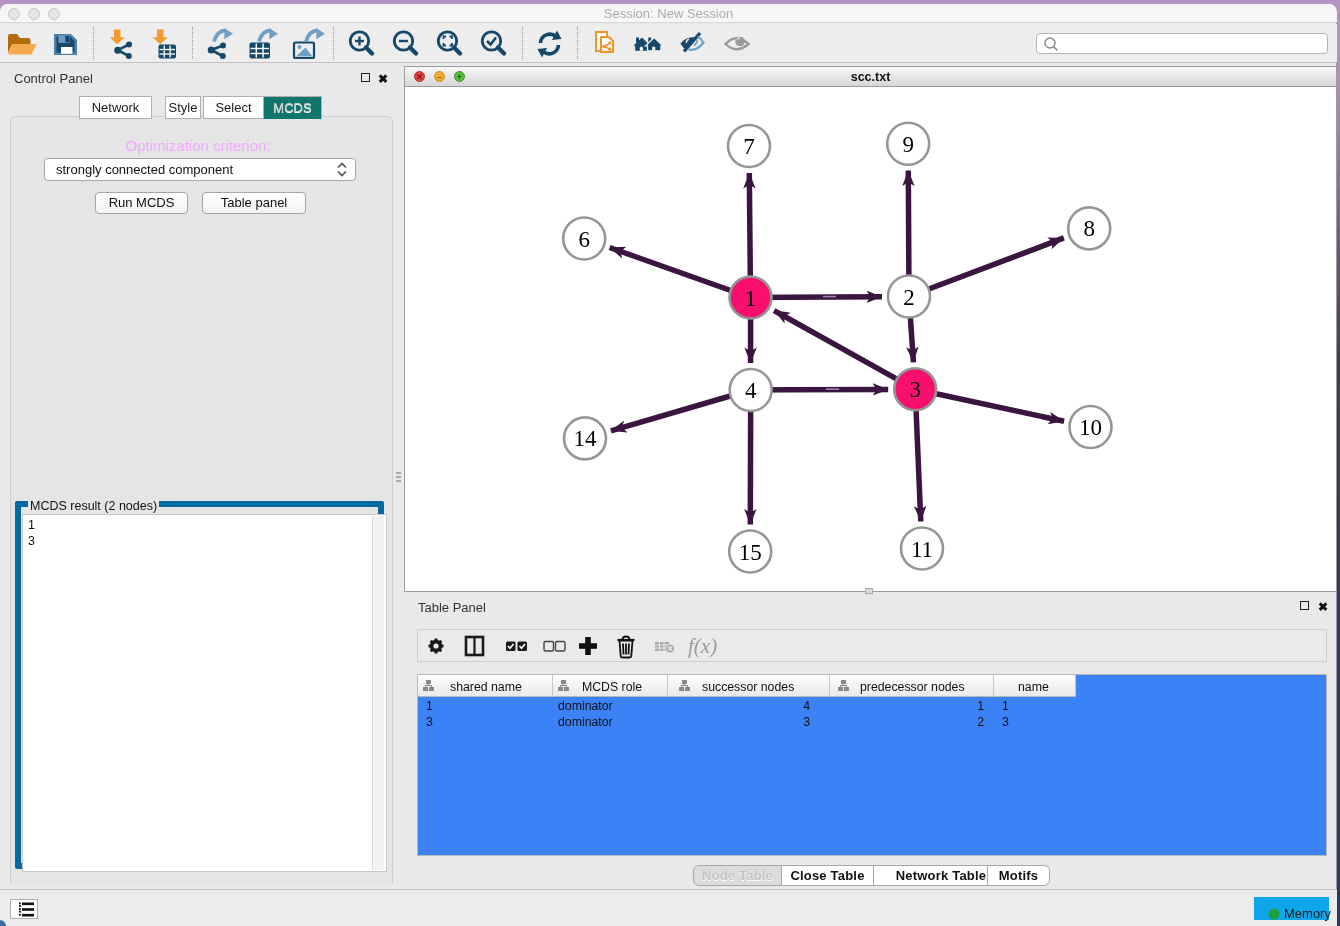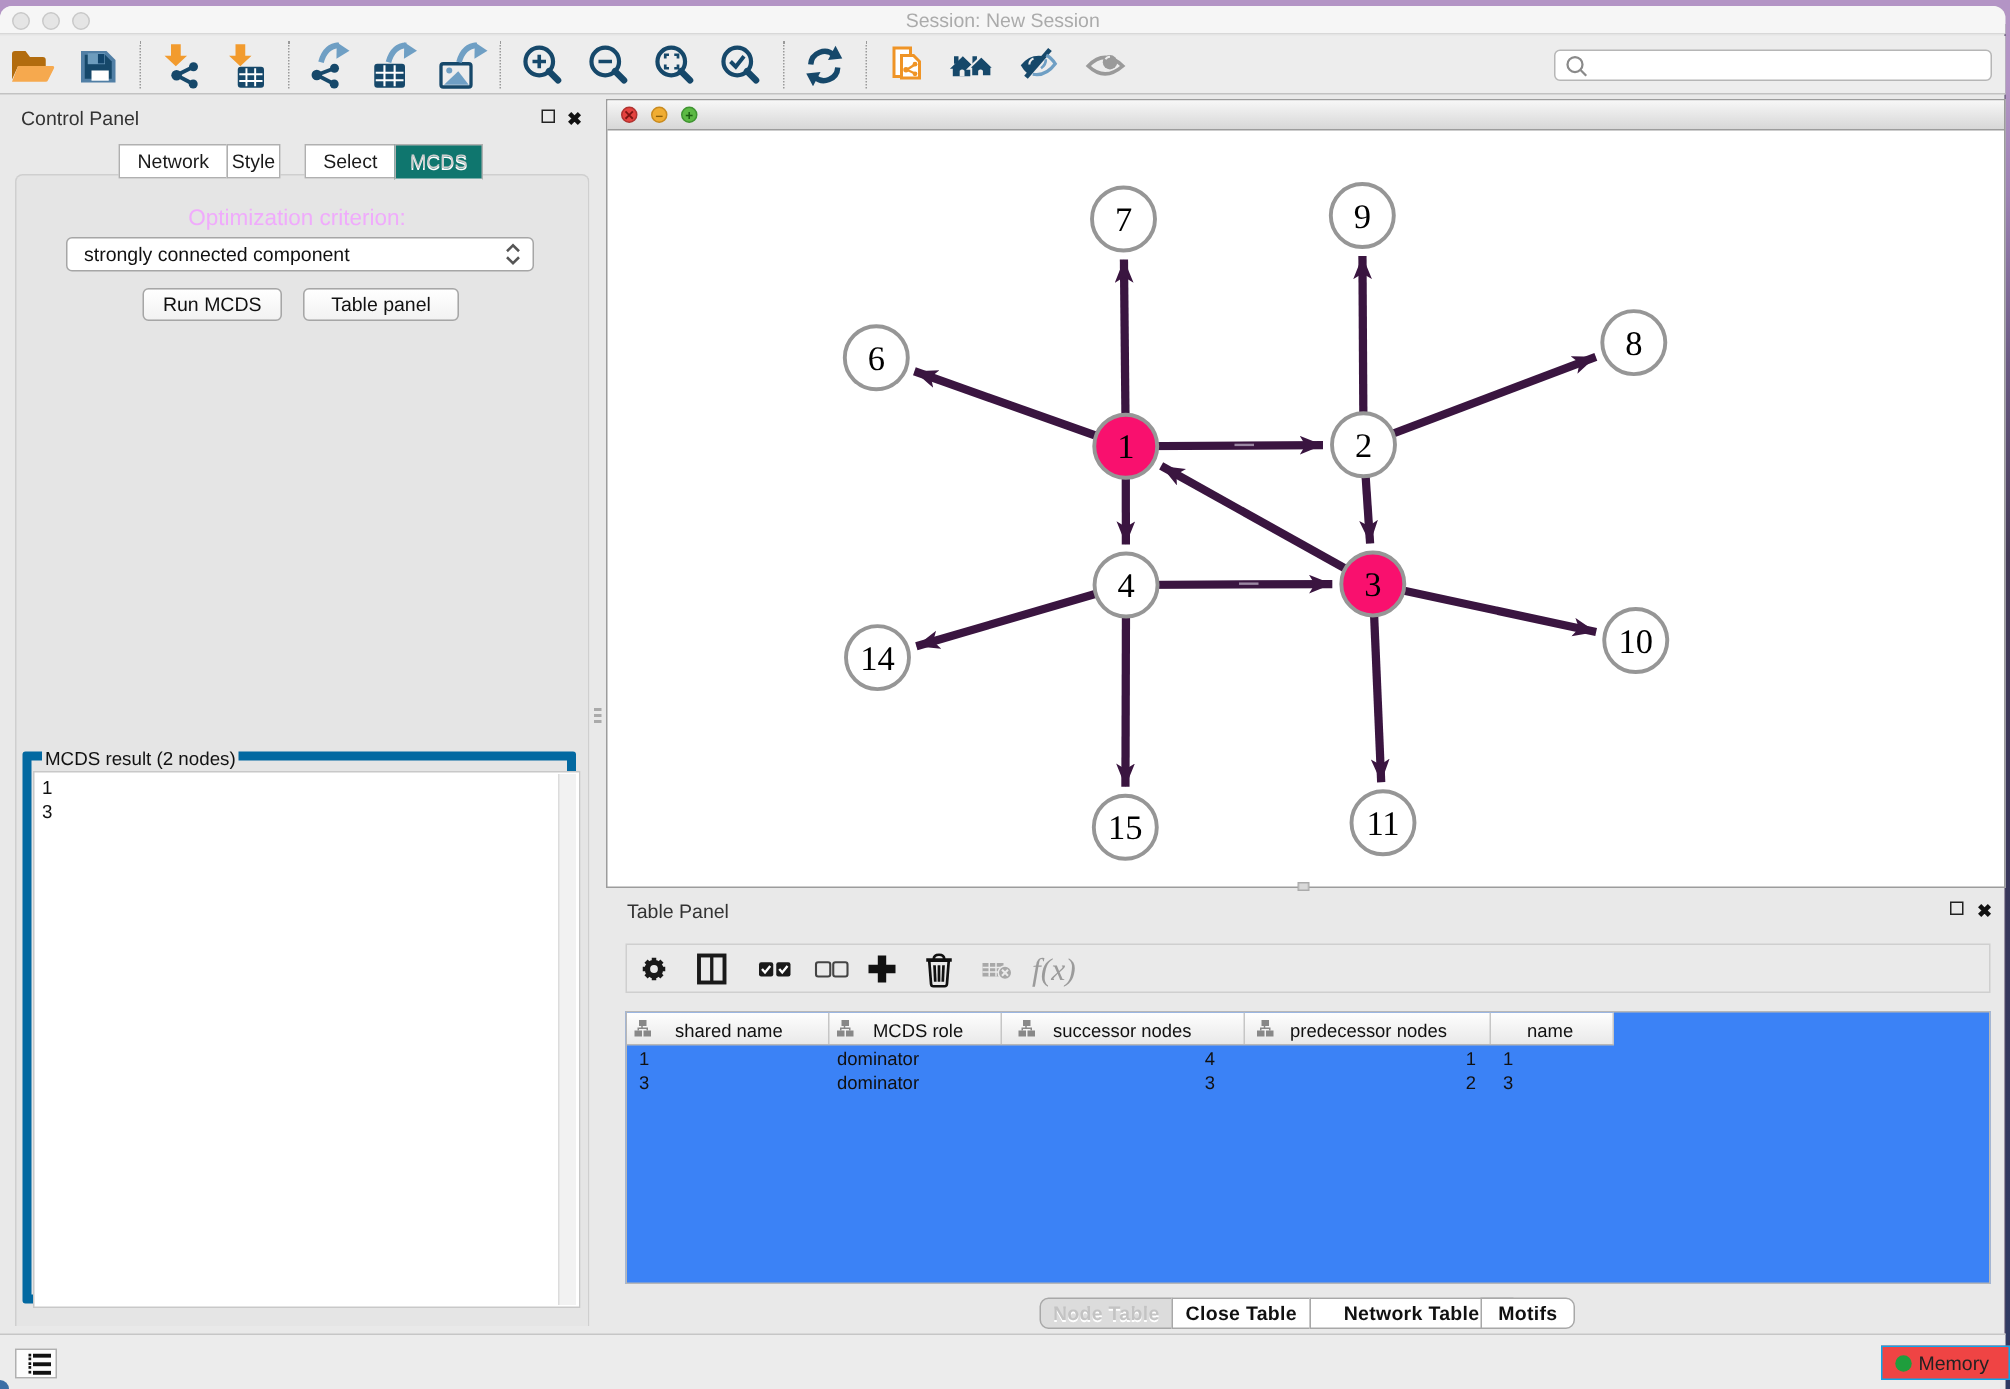--- a/index.html
+++ b/index.html
@@ -31,21 +31,21 @@
 .nwtl{position:absolute;top:4px;width:11px;height:11px;border-radius:50%;font-size:9px;font-weight:bold;text-align:center;line-height:11px}
 #nw-title-txt{position:absolute;left:0;top:3px;width:931px;text-align:center;font-size:12.5px;font-weight:bold;color:#111}
 
 #tp-title{position:absolute;left:418px;top:600px;font-size:13px;color:#333}
 #tp-toolbar{position:absolute;left:417px;top:629px;width:910px;height:33px;border:1px solid #cfcfcf;background:#eaeaea}
 #tbl{position:absolute;left:417px;top:674px;width:910px;height:182px;background:#3b82f6;border:1px solid #b7b7b7}
 .btab{position:absolute;top:865px;height:21px;border:1px solid #a8a8a8;background:#fff;font-size:13px;font-weight:bold;color:#111;text-align:center;line-height:19px;letter-spacing:0.2px}
 
 #statusline{position:absolute;left:0;top:889px;width:1337px;border-top:1px solid #c6c6c6;height:37px;background:#ececec}
 #listbtn{position:absolute;left:10px;top:899px;width:28px;height:20px;border:1px solid #b0b0b0;background:#fcfcfc}
-#membtn{position:absolute;left:1254px;top:897px;width:86px;height:23px;border:1px solid #0ea5e9;background:#ef4444;font-size:13px;color:#222}
+#membtn{position:absolute;left:1254px;top:897px;width:75px;height:23px;border:6px solid #0ea5e9;background:#0ea5e9;font-size:13px;color:#222}
 </style></head>
 <body>
 <div id="desktop-top" class="abs" style="left:0;top:0;width:1340px;height:16px;background:#b394c5"></div>
 <div id="desktop-right" class="abs" style="left:1337px;top:0;width:3px;height:926px;background:linear-gradient(#b394c5 6%,#9d82b4 14%,#6b5a84 26%,#433a56 40%,#39365a 60%,#2e3a64)"></div>
 <div id="win"></div>
 <div id="titlebar">
   <div class="tl" style="left:8px"></div>
   <div class="tl" style="left:28px"></div>
   <div class="tl" style="left:48px"></div>
   <div id="title-txt">Session: New Session</div>
@@ -183,21 +183,21 @@
         <circle cx="9" cy="8" r="5" fill="none" stroke="#8a8a8a" stroke-width="1.5"></circle>
         <line x1="12.7" y1="11.7" x2="16.5" y2="15.5" stroke="#8a8a8a" stroke-width="1.5"></line>
       </svg>
     </div>
 </div>
 <div id="cp-title">Control Panel</div>
 <div class="abs" style="left:10px;top:116px;width:383px;height:768px;background:#e5e5e5;border:1px solid #cfcfcf;border-bottom:none;border-radius:5px 5px 0 0"></div>
 <div class="wicon" style="left:361px;top:73px;width:9px;height:9px;border:1.5px solid #222"></div>
 <div class="wicon" style="left:378px;top:72px;font-size:12px;font-weight:bold">✖</div>
 <div class="tab" style="left:79px;width:73px">Network</div>
-<div class="tab" style="left:151px;width:36px">Style</div>
+<div class="tab" style="left:165px;width:36px">Style</div>
 <div class="tab" style="left:203px;width:61px">Select</div>
 <div class="tab tabsel" style="left:263px;width:59px">MCDS</div>
 <div id="opt-label">Optimization criterion:</div>
 <div id="dropdown">strongly connected component
   <svg width="12" height="15" style="position:absolute;right:7px;top:3px">
       <path d="M2 5.5 L6 1.5 L10 5.5" stroke="#555" stroke-width="1.7" fill="none"></path>
       <path d="M2 9.5 L6 13.5 L10 9.5" stroke="#555" stroke-width="1.7" fill="none"></path>
     </svg>
 </div>
 <div class="btn" style="left:95px;width:93px">Run MCDS</div>
@@ -207,20 +207,21 @@
   <div id="fs-white">
     <div id="fs-text">1<br>3</div>
     <div id="fs-scroll"></div>
   </div>
 </div>
 <div id="netwin">
   <div id="nw-title">
     <div class="nwtl" style="left:9px;background:#e5433f;border:1px solid #b03330;color:#7c1412">✕</div>
     <div class="nwtl" style="left:29px;background:#f0ad33;border:1px solid #c98b1f;color:#8a5d0a">–</div>
     <div class="nwtl" style="left:49px;background:#5cb944;border:1px solid #3f9431;color:#1c5c12">+</div>
+    <div id="nw-title-txt">scc.txt</div>
   </div>
   <svg width="933" height="505" style="position:absolute;left:-1px;top:19px;transform:translateZ(0);will-change:transform" font-family="'Liberation Serif',serif" font-size="23px" text-anchor="middle">
     <defs>
       <marker id="arr" markerWidth="17" markerHeight="14" refX="15.5" refY="6.25" orient="auto" markerUnits="userSpaceOnUse">
         <path d="M0 0 L15.5 6.25 L0 12.5 L3.8 6.25 Z" fill="#3a1540"></path>
       </marker>
     </defs>
     <g stroke="#3a1540" stroke-width="5.5" marker-end="url(#arr)">
       <line x1="346.5" y1="211.5" x2="345.3" y2="87.0"></line>
       <line x1="346.5" y1="211.5" x2="205.6" y2="161.5"></line>

